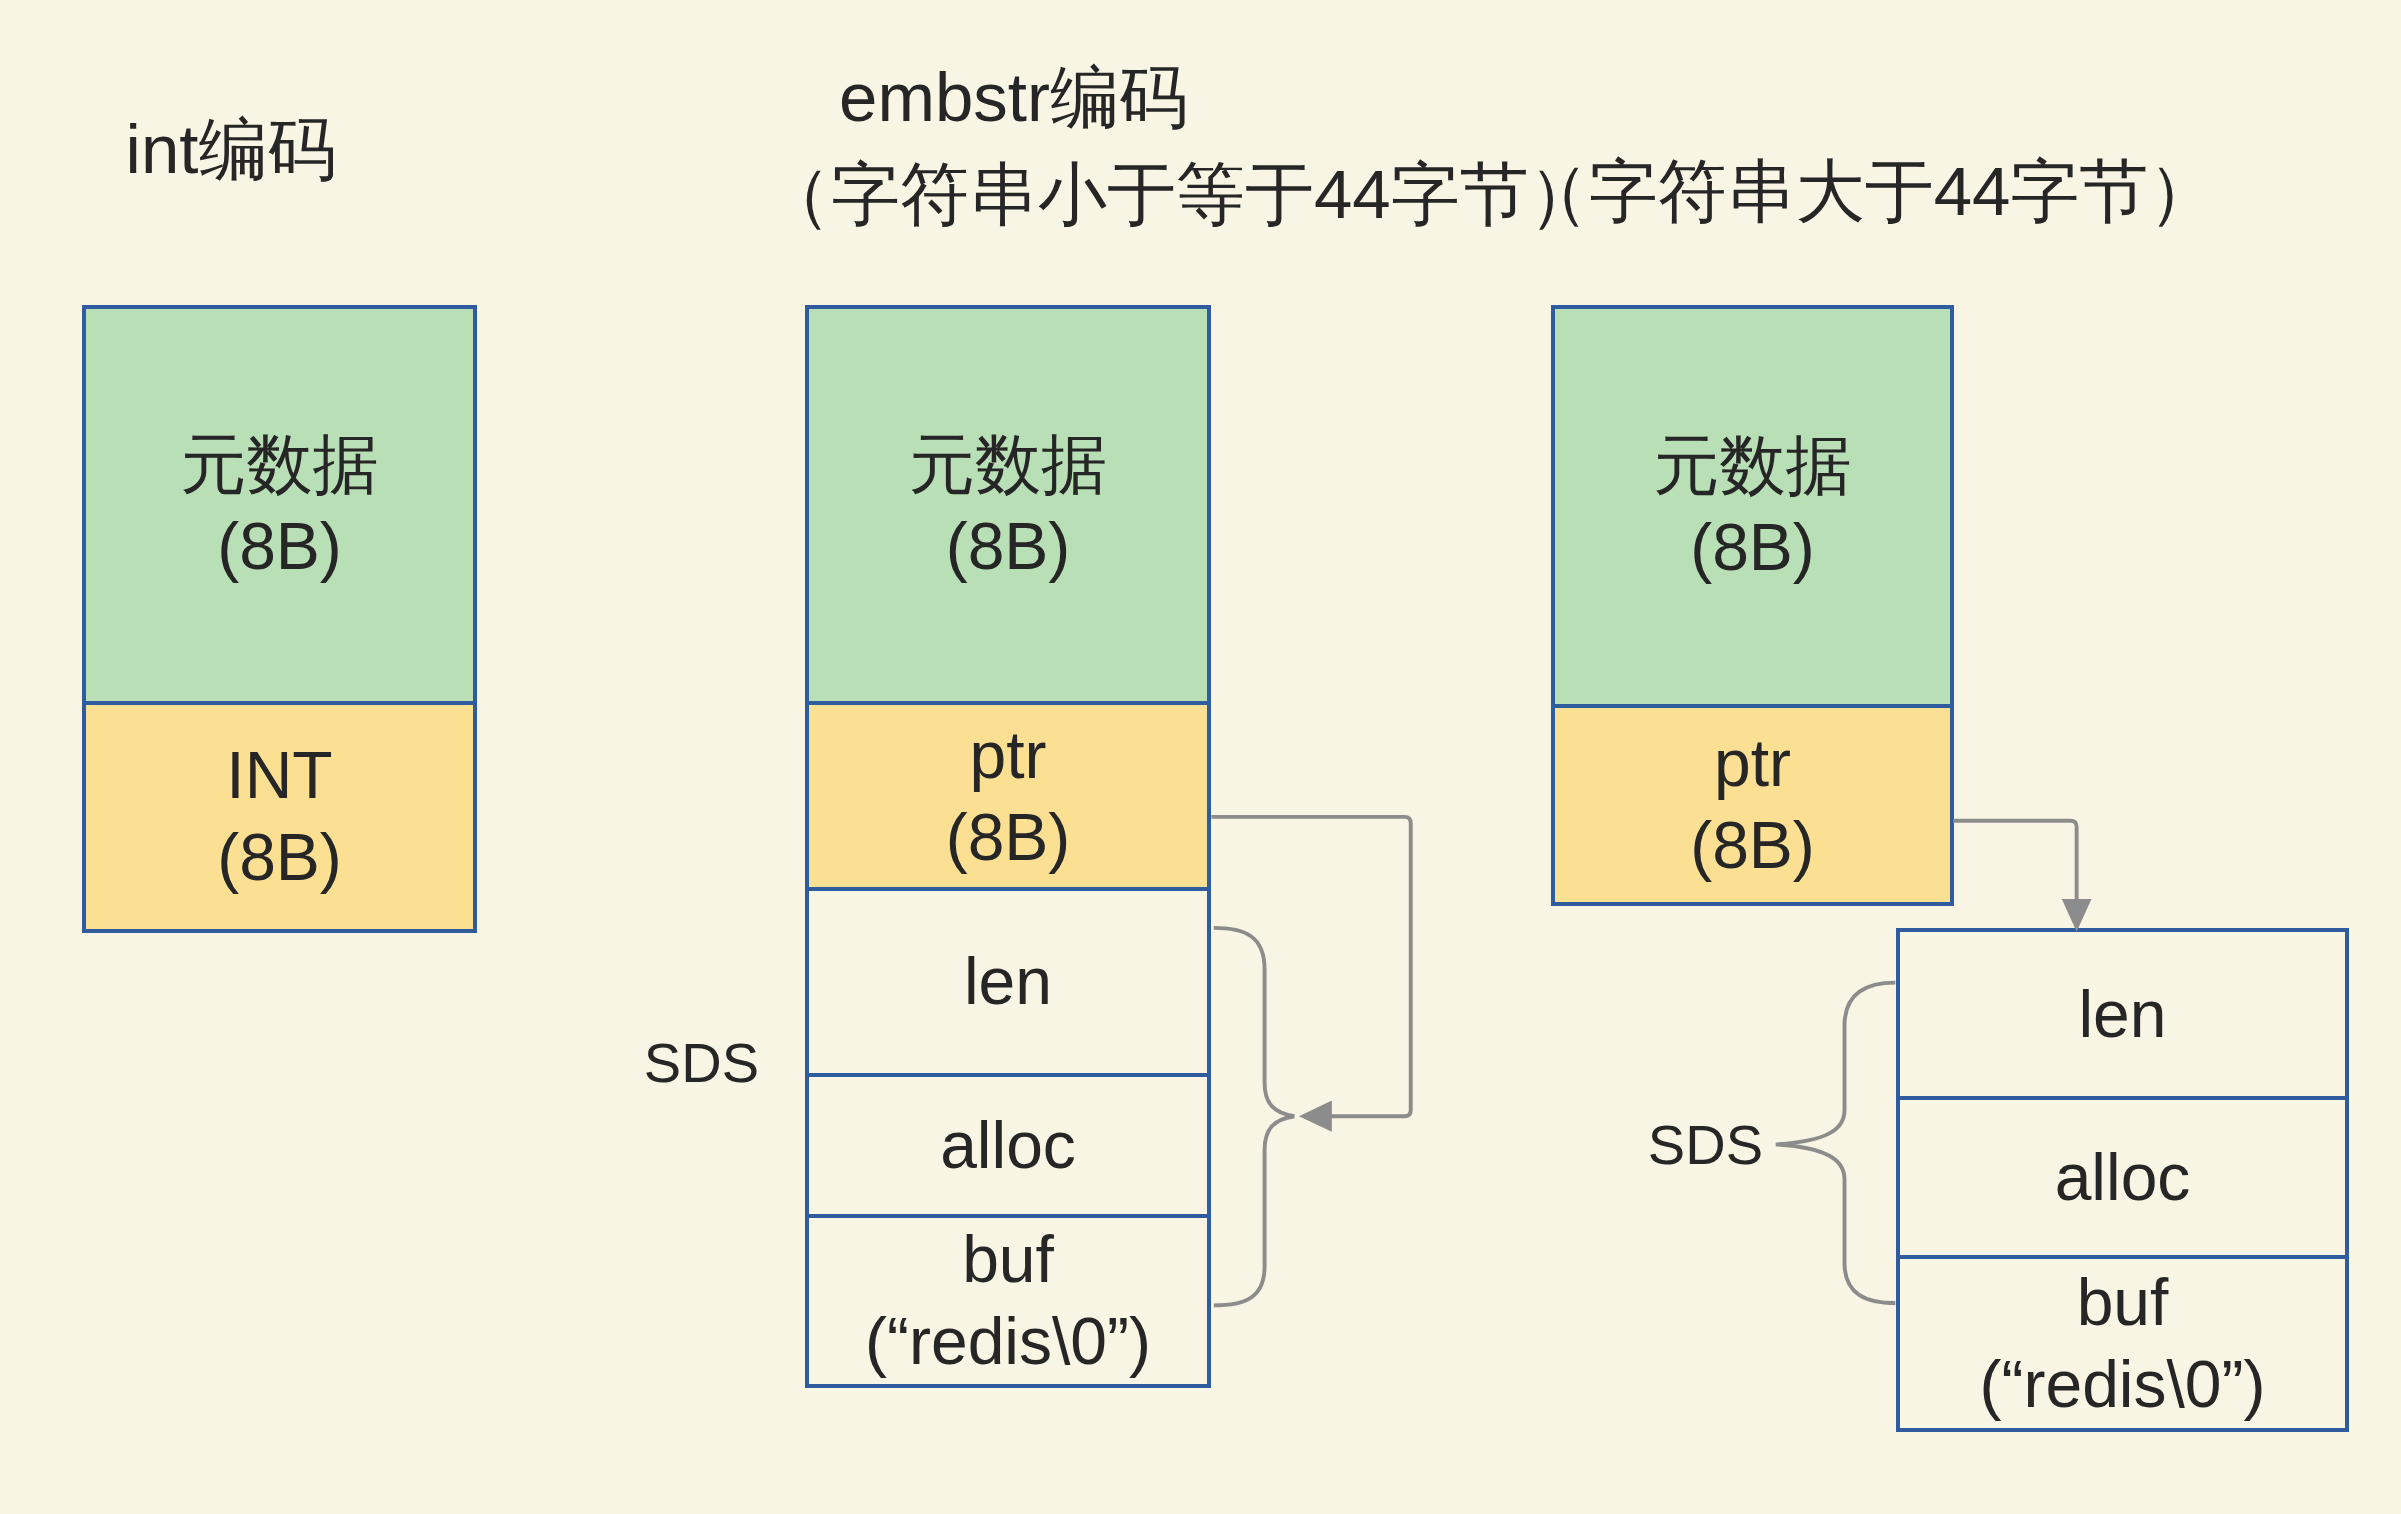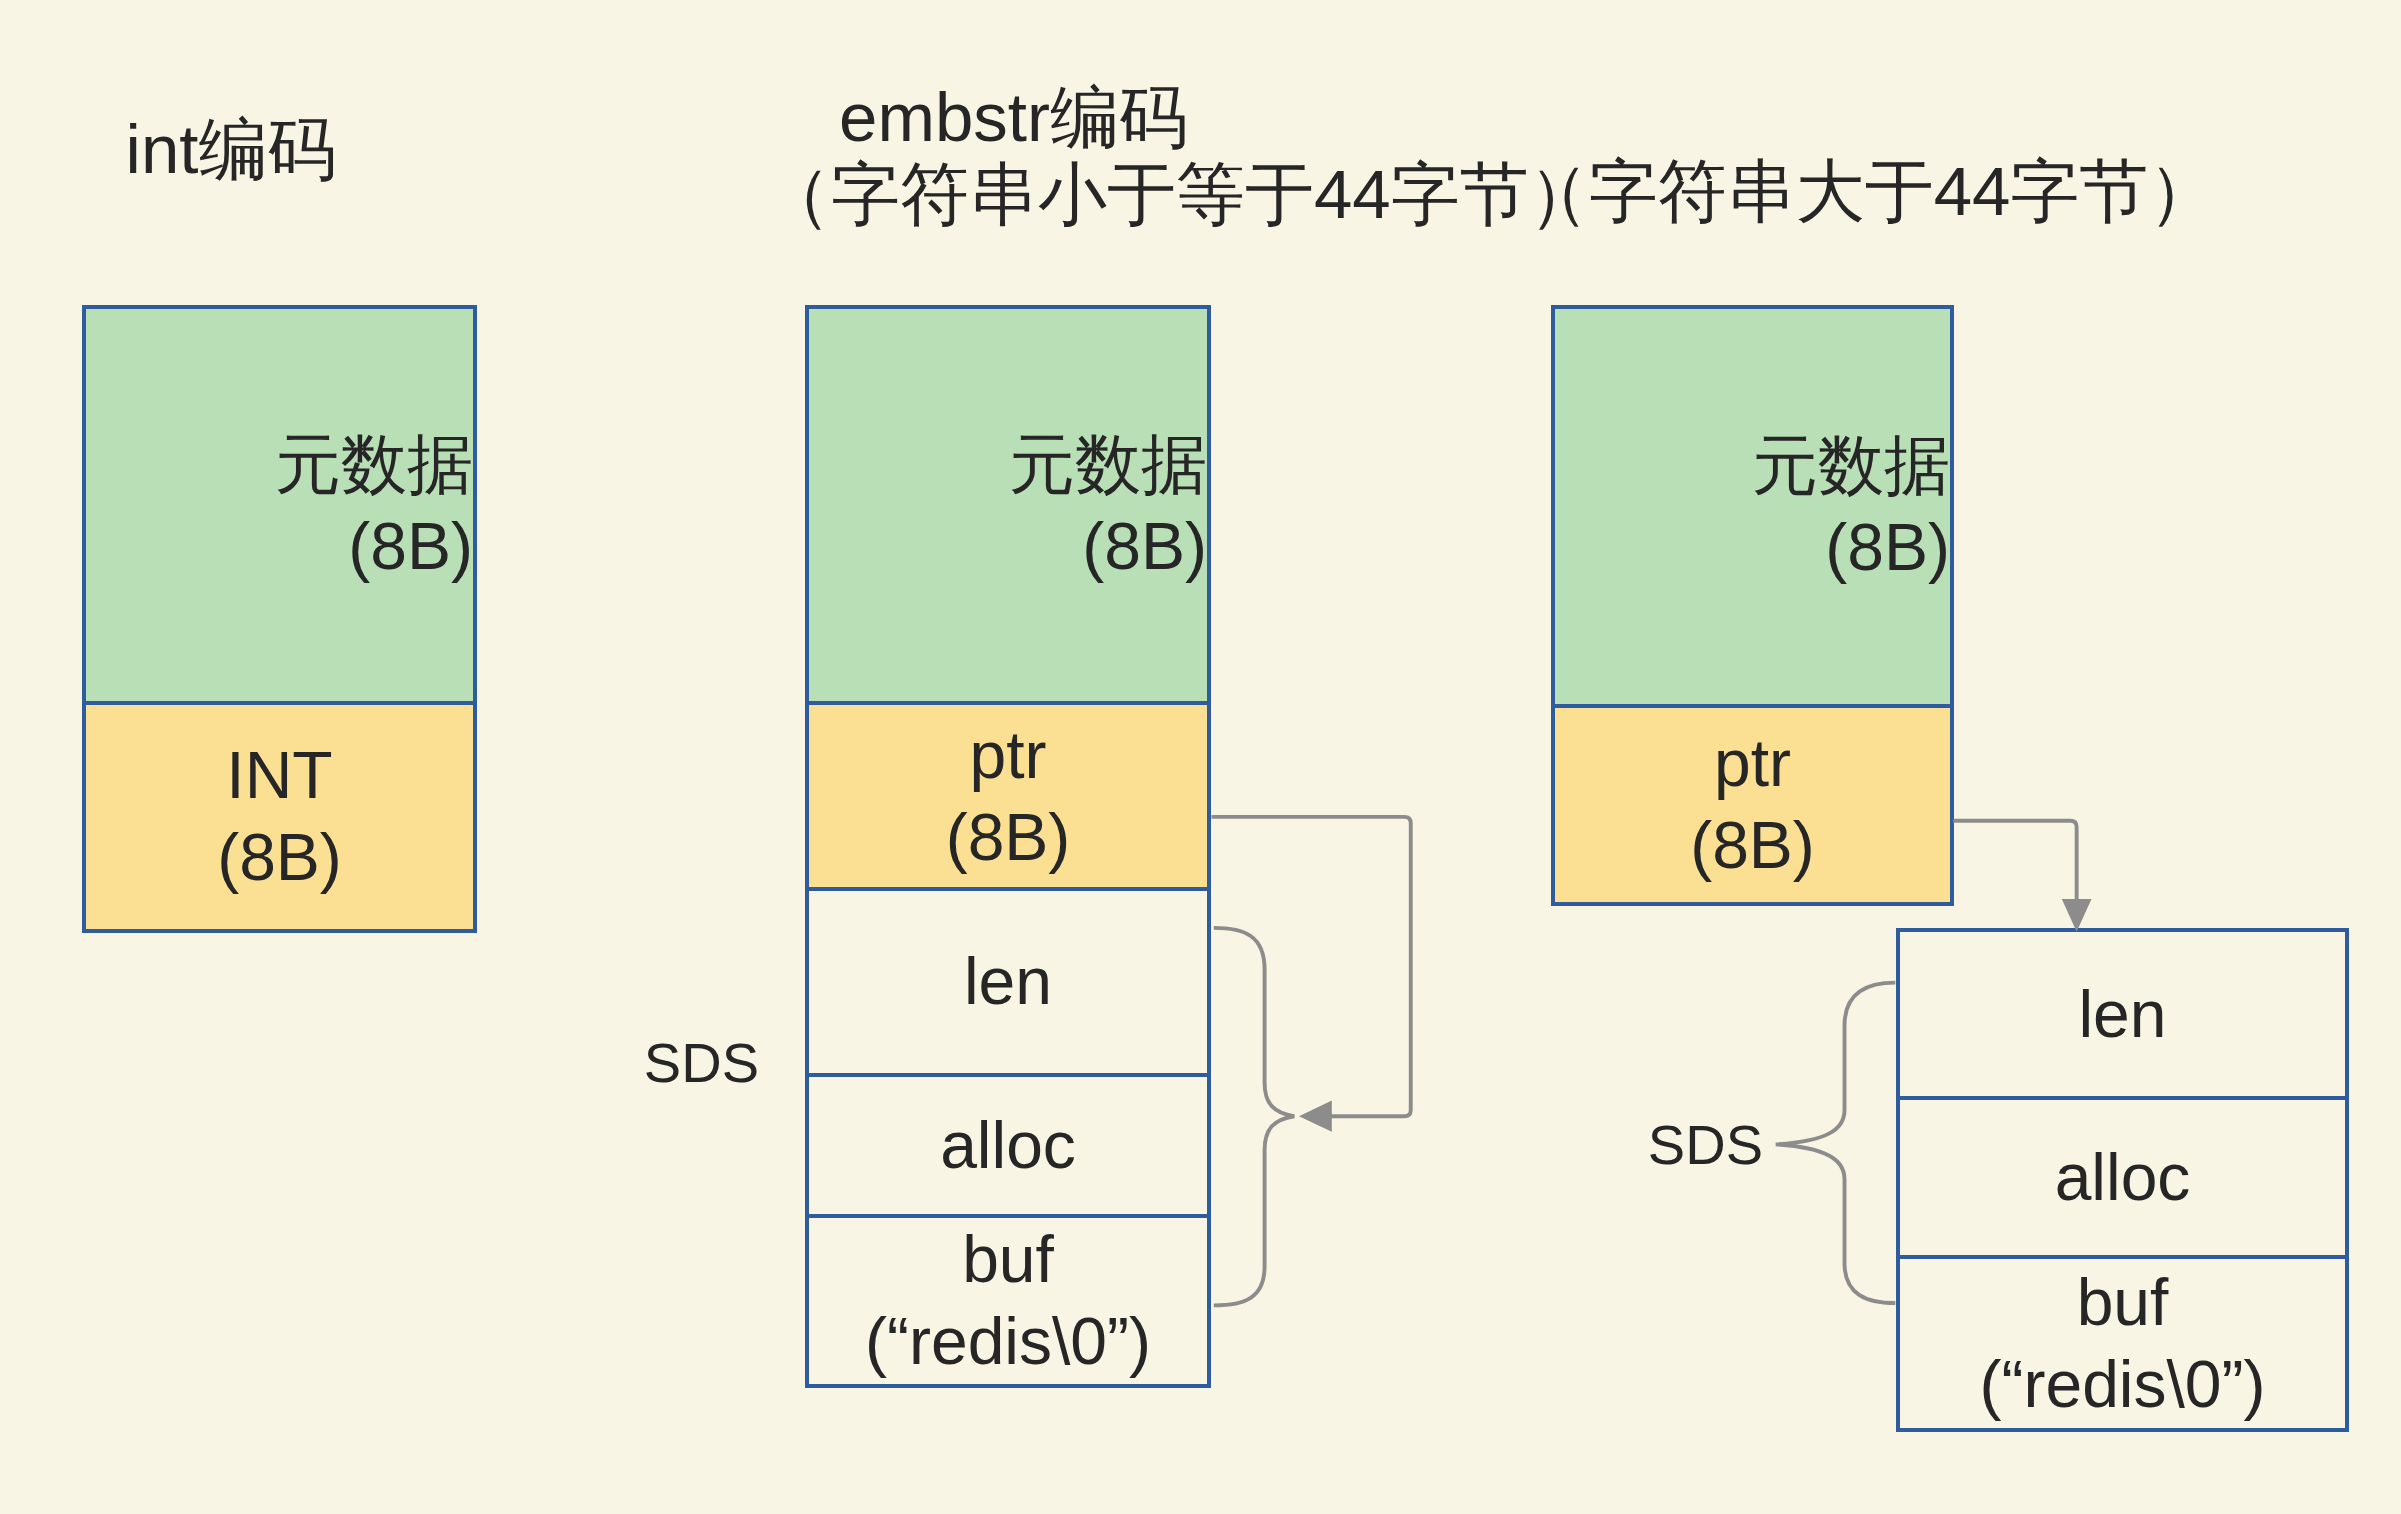--- a/index.html
+++ b/index.html
@@ -14,37 +14,37 @@
   .stage{position:relative;width:2401px;height:1515px;overflow:hidden;border-radius:11px;}
   .title{
     position:absolute;text-align:center;font-size:69px;line-height:1.05;
     white-space:nowrap;color:var(--ink);
   }
   .cell{
     position:absolute;box-sizing:border-box;border:4.7px solid var(--blue);
     display:flex;flex-direction:column;align-items:center;justify-content:center;
     text-align:center;font-size:66px;line-height:1.24;background:var(--bg);
   }
-  .cell.green{background:var(--green);align-items:flex-end;}
+  .cell.green{background:var(--green);}
   .cell.yellow{background:var(--yellow);}
   .ln{white-space:nowrap;}
   .sds{
     position:absolute;width:235px;text-align:right;font-size:56px;line-height:1;
   }
   svg.overlay{position:absolute;left:0;top:0;pointer-events:none;}
   svg.overlay path{fill:none;stroke:var(--gray);stroke-width:5;}
   svg.overlay polygon{fill:var(--gray);stroke:none;}
 </style>
 </head>
 <body>
 
 <div class="stage">
 
   <div class="title" style="left:28px;top:114px;width:406px;">int编码</div>
-  <div class="title" style="left:740px;top:82px;width:547px;">embstr编码</div>
+  <div class="title" style="left:740px;top:62px;width:547px;">embstr编码</div>
   <div class="title" style="left:762px;top:159px;width:707px;">（字符串小于等于44字节）</div>
   <div class="title" style="left:1515px;top:156px;width:707px;">（字符串大于44字节）</div>
 
   <div class="cell green" style="left:82px;top:305px;width:395px;height:401px;">
     <div class="ln">元数据</div>
     <div class="ln">(8B)</div>
   </div>
   <div class="cell yellow" style="left:82px;top:701px;width:395px;height:232px;">
     <div class="ln">INT</div>
     <div class="ln">(8B)</div>

